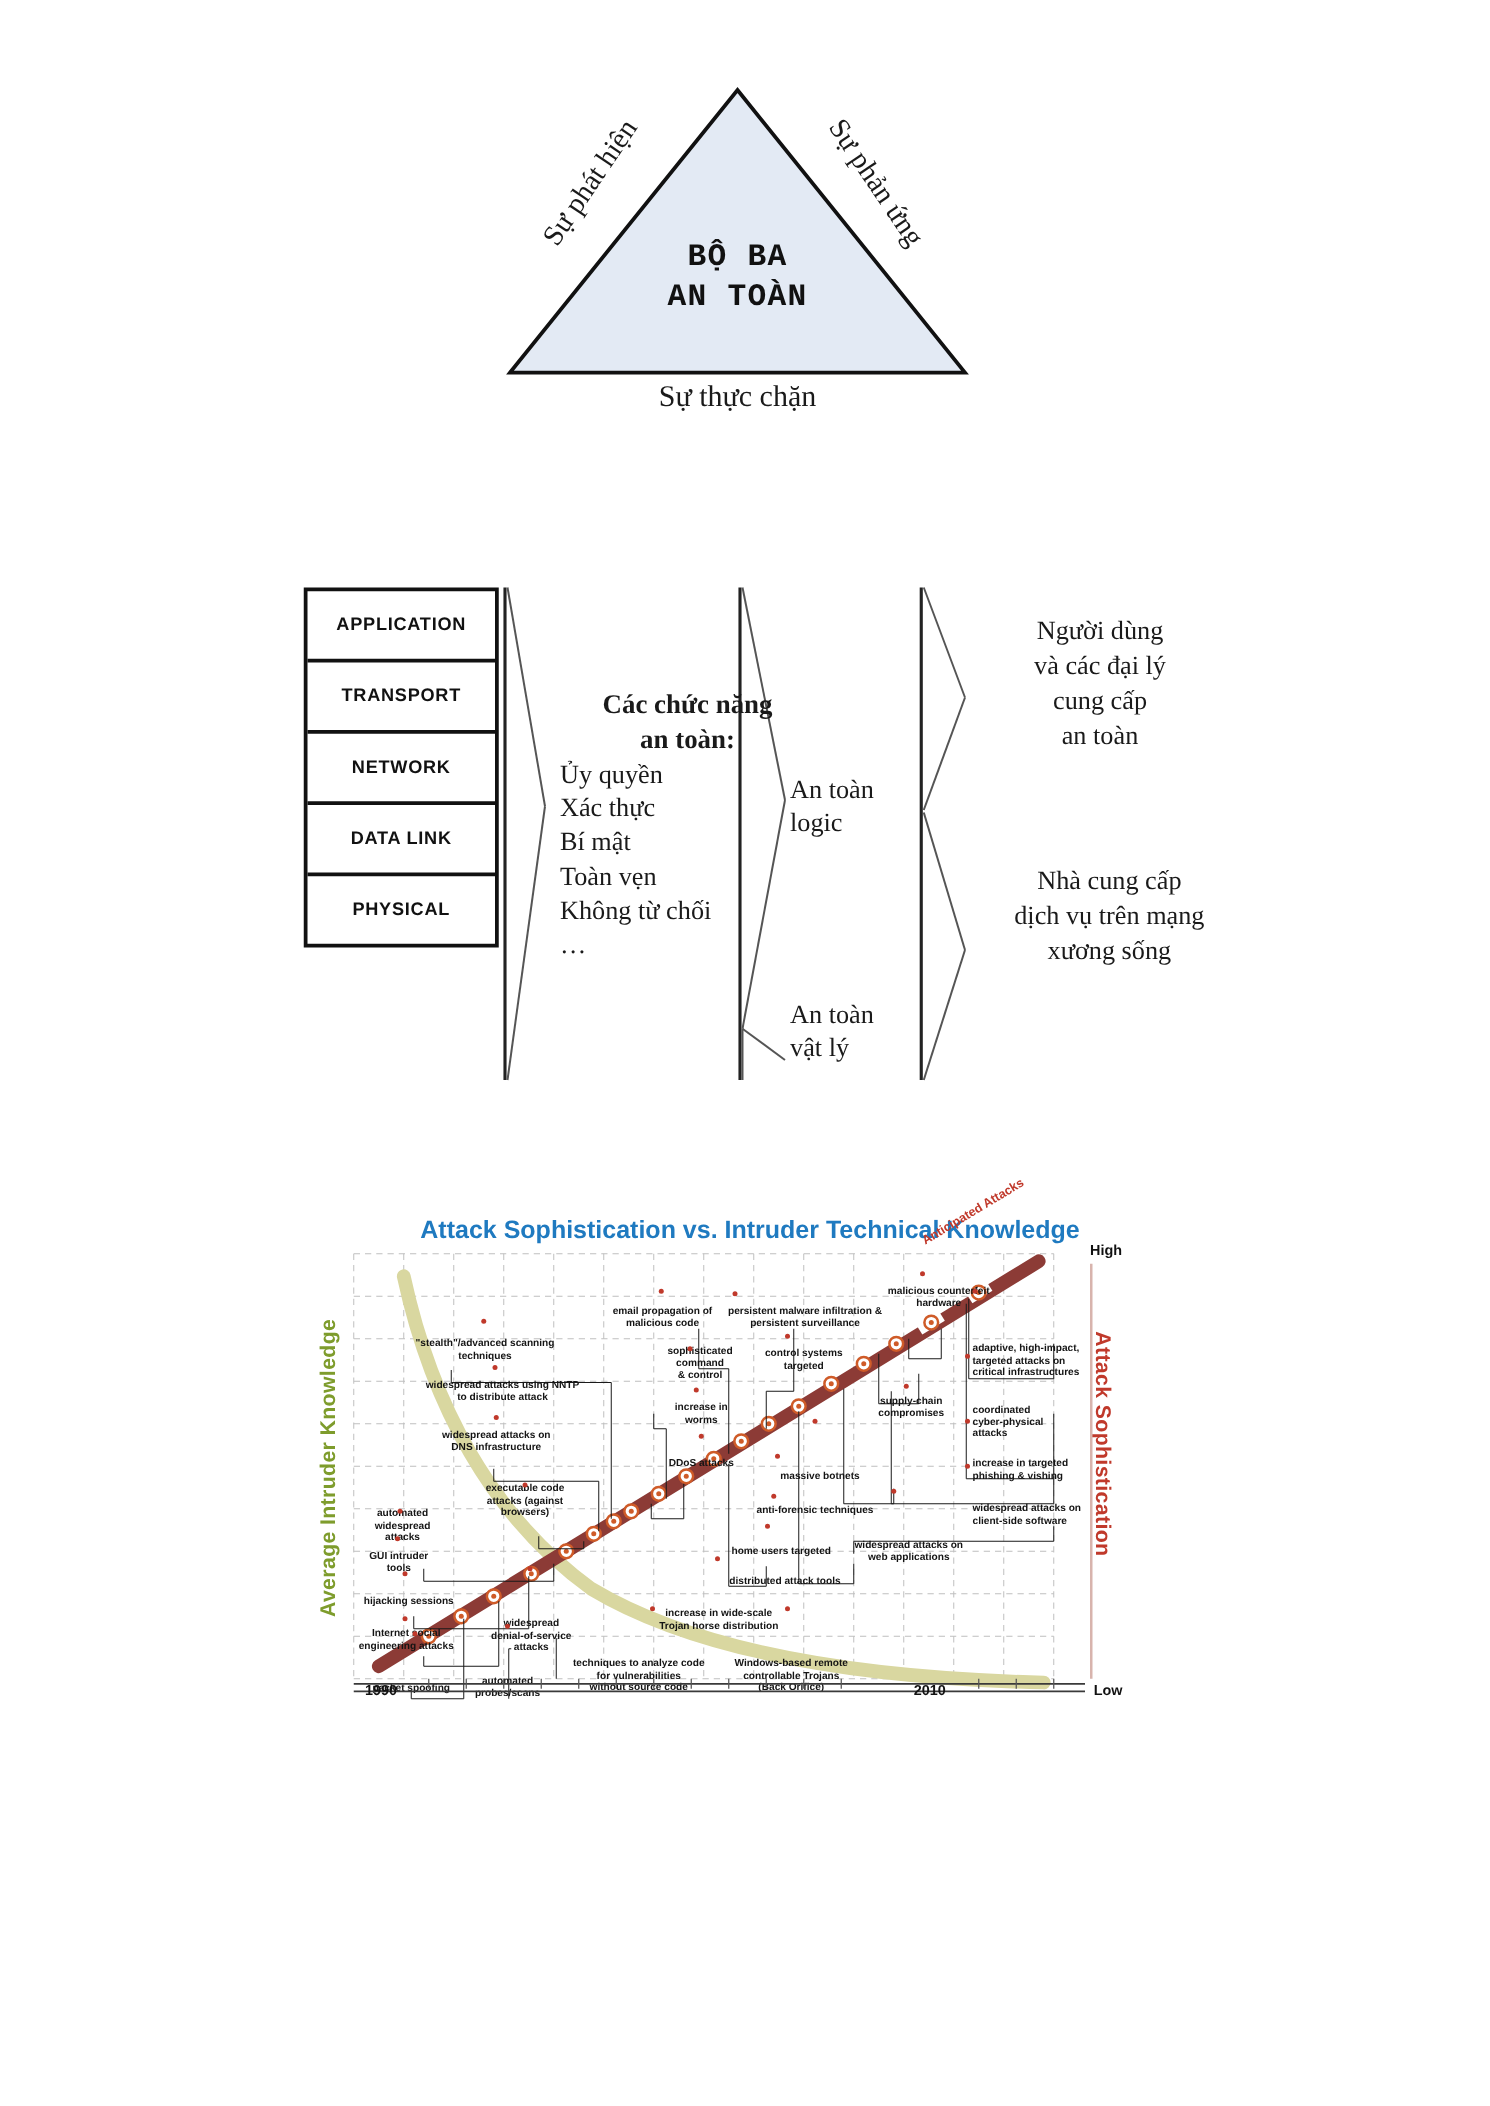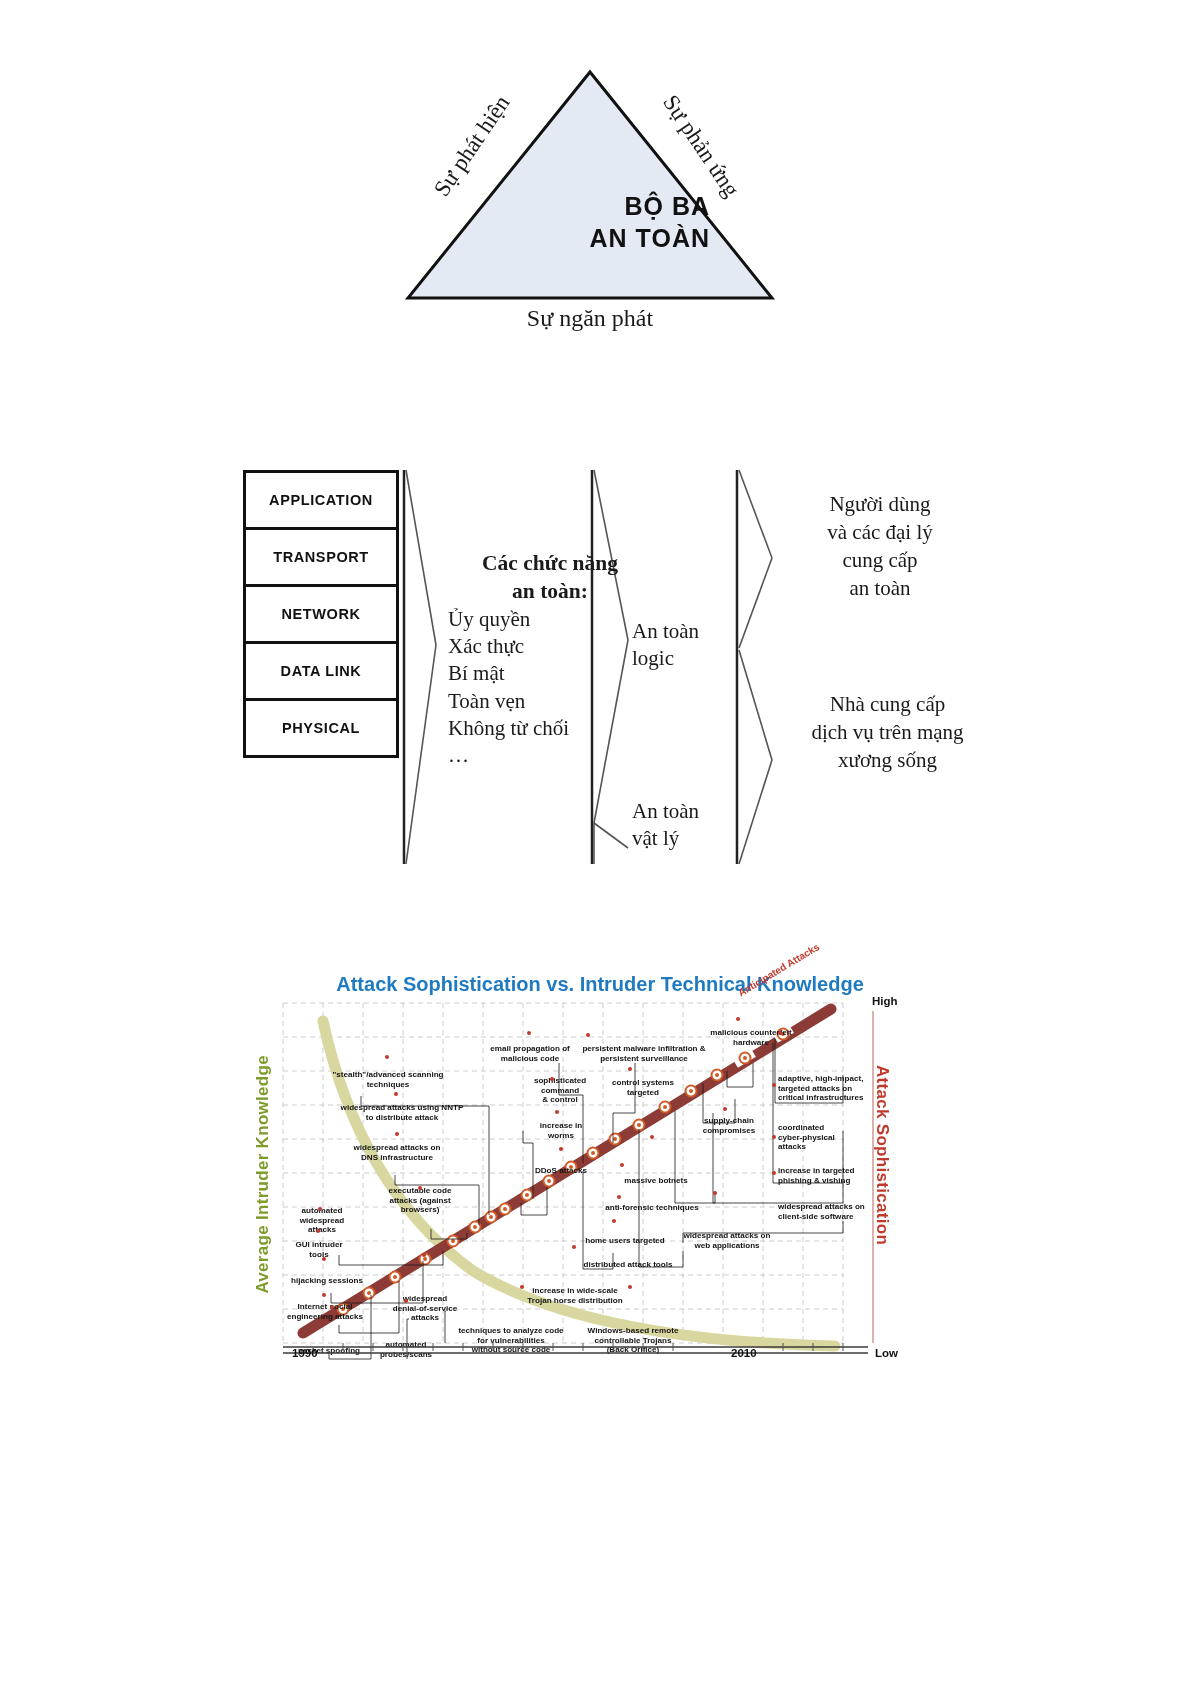--- a/index.html
+++ b/index.html
@@ -3,22 +3,22 @@
 <meta charset="utf-8">
 <style>
   html,body{margin:0;padding:0;background:#fff;}
   body{width:1192px;height:1685px;position:relative;font-family:"Liberation Serif",serif;overflow:hidden;}
 
   
   #fig-triangle{position:absolute;left:0;top:0;width:1192px;height:400px;}
   #tri-svg{position:absolute;left:390px;top:60px;}
   .tri-caption{position:absolute;left:440px;top:305px;width:300px;text-align:center;
     font-family:"Liberation Serif",serif;font-size:24px;color:#1a1a1a;}
-  .tri-core{position:absolute;left:470px;top:190px;width:240px;text-align:right;
-    font-family:Liberation Sans, sans-serif;font-weight:bold;font-size:25px;letter-spacing:1px;
+  .tri-core{position:absolute;left:470px;top:190px;width:240px;text-align:center;
+    font-family:Liberation Mono, monospace;font-weight:bold;font-size:25px;letter-spacing:1px;
     color:#111;line-height:1.28;}
 
   
   #fig-osi{position:absolute;left:0;top:440px;width:1088px;height:460px;}
   #osi-stack{position:absolute;left:243px;top:30px;width:150px;border:3px solid #111;
     background:#fff;}
   .osi-layer{height:54px;line-height:54px;text-align:center;border-bottom:3px solid #111;
     font-family:"Liberation Sans",sans-serif;font-weight:bold;font-size:14.5px;
     letter-spacing:0.6px;color:#111;}
   .osi-layer:last-child{border-bottom:none;}
@@ -69,21 +69,21 @@
   <div style="position:absolute;left:615px;top:130px;width:160px;height:40px;
               transform:rotate(56deg);transform-origin:50% 50%;">
     <div style="font-family:'Liberation Serif',serif;font-size:23px;color:#1a1a1a;text-align:center;">Sự phản ứng</div>
   </div>
 
   <div class="tri-core">
     <div>BỘ BA</div>
     <div>AN TOÀN</div>
   </div>
 
-  <div class="tri-caption">Sự ngăn phát</div>
+  <div class="tri-caption">Sự thực chặn</div>
 </div>
 
 <div id="fig-osi">
 
   <div id="osi-stack">
     <div class="osi-layer">APPLICATION</div>
     <div class="osi-layer">TRANSPORT</div>
     <div class="osi-layer">NETWORK</div>
     <div class="osi-layer">DATA LINK</div>
     <div class="osi-layer">PHYSICAL</div>

